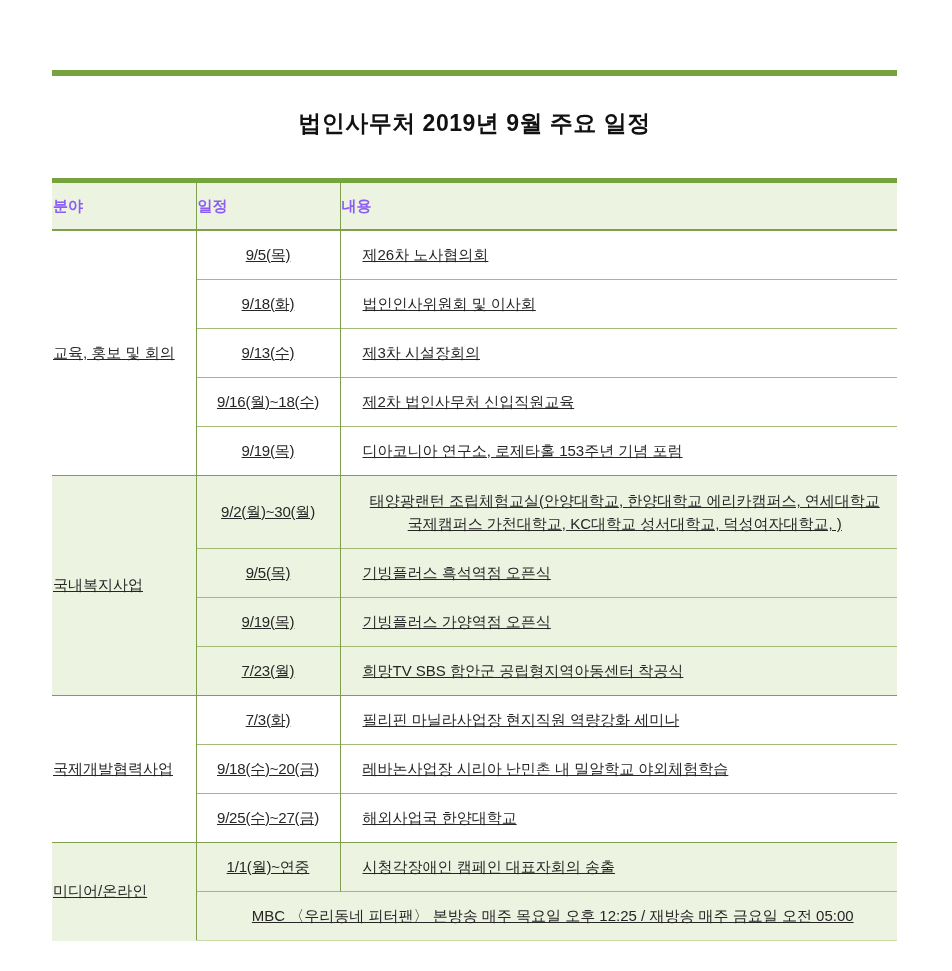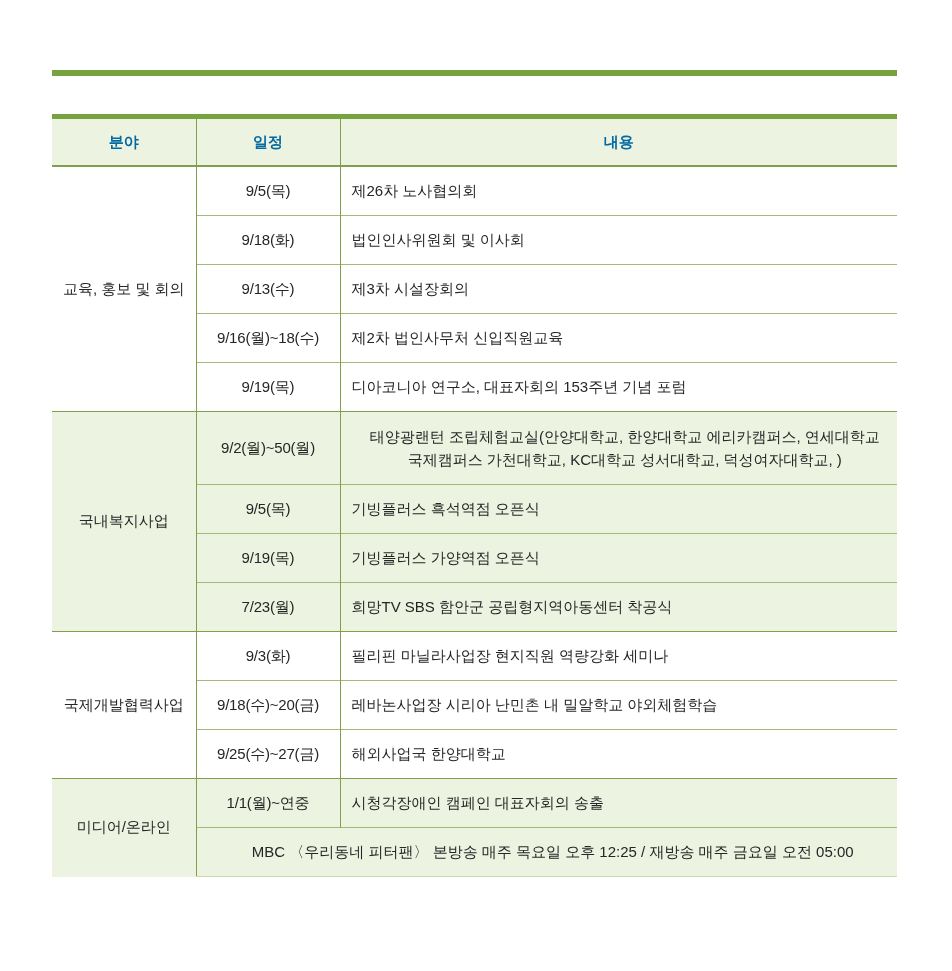--- a/index.html
+++ b/index.html
@@ -40,46 +40,47 @@
   col.c-date     { width: 144px; }
   col.c-content  { width: 557px; }
 
   thead th {
     height: 44px;
     background: #edf3e1;
     border-top: 5px solid #76a33d;
     border-bottom: 2px solid #7f9f4f;
     font-weight: bold;
     font-size: 15px;
-    color: #0369a1;
-    text-align: center;
+    color: #8b5cf6;
+    text-align: left;
   }
   th.v-sep, td.v-sep { border-left: 1px solid #7f9f4f; }
 
-  tbody td { height: 46px; vertical-align: middle; }
-  td.category-cell { text-align: center; }
+  tbody td { height: 46px; vertical-align: middle; text-decoration: underline; }
+  td.category-cell { }
   td.date-cell     { text-align: center; letter-spacing: -0.2px; }
-  td.content-cell  { text-align: left; padding-left: 11px; padding-right: 8px; }
+  td.content-cell  { text-align: left; padding-left: 22px; padding-right: 8px; }
   td.content-center { text-align: center; padding-left: 20px; padding-right: 8px; line-height: 1.55; }
   td.tall { height: 70px; }
 
   tr.section-a td { background: #ffffff; }
   tr.section-b td { background: #edf3e1; }
 
   tr.section-start td { border-top: 1px solid #7f9f4f; }
   tr.row-sep td       { border-top: 1px solid #a6ba77; }
   tr.last-row td      { border-bottom: 1px solid #c9d9a9; margin-left: 44px; }
 </style>
 </head>
 <body>
 
 <div class="content">
 
   <div class="top-bar"></div>
 
+  <div class="page-title">법인사무처 2019년 9월 주요 일정</div>
 
   <table class="schedule">
     <colgroup>
       <col class="c-category">
       <col class="c-date">
       <col class="c-content">
     </colgroup>
     <thead>
       <tr>
         <th>분야</th>
@@ -101,44 +102,44 @@
       <tr class="section-a row-sep">
         <td class="date-cell v-sep">9/13(수)</td>
         <td class="content-cell v-sep">제3차 시설장회의</td>
       </tr>
       <tr class="section-a row-sep">
         <td class="date-cell v-sep">9/16(월)~18(수)</td>
         <td class="content-cell v-sep">제2차 법인사무처 신입직원교육</td>
       </tr>
       <tr class="section-a row-sep">
         <td class="date-cell v-sep">9/19(목)</td>
-        <td class="content-cell v-sep">디아코니아 연구소, 대표자회의 153주년 기념 포럼</td>
+        <td class="content-cell v-sep">디아코니아 연구소, 로제타홀 153주년 기념 포럼</td>
       </tr>
 
       <tr class="section-b section-start">
         <td class="category-cell" rowspan="4">국내복지사업</td>
-        <td class="date-cell v-sep tall">9/2(월)~50(월)</td>
+        <td class="date-cell v-sep tall">9/2(월)~30(월)</td>
         <td class="content-center v-sep tall">태양광랜턴 조립체험교실(안양대학교, 한양대학교 에리카캠퍼스, 연세대학교 국제캠퍼스 가천대학교, KC대학교 성서대학교, 덕성여자대학교, )</td>
       </tr>
       <tr class="section-b row-sep">
         <td class="date-cell v-sep">9/5(목)</td>
         <td class="content-cell v-sep">기빙플러스 흑석역점 오픈식</td>
       </tr>
       <tr class="section-b row-sep">
         <td class="date-cell v-sep">9/19(목)</td>
         <td class="content-cell v-sep">기빙플러스 가양역점 오픈식</td>
       </tr>
       <tr class="section-b row-sep">
         <td class="date-cell v-sep">7/23(월)</td>
         <td class="content-cell v-sep">희망TV SBS 함안군 공립형지역아동센터 착공식</td>
       </tr>
 
       <tr class="section-a section-start">
         <td class="category-cell" rowspan="3">국제개발협력사업</td>
-        <td class="date-cell v-sep">9/3(화)</td>
+        <td class="date-cell v-sep">7/3(화)</td>
         <td class="content-cell v-sep">필리핀 마닐라사업장 현지직원 역량강화 세미나</td>
       </tr>
       <tr class="section-a row-sep">
         <td class="date-cell v-sep">9/18(수)~20(금)</td>
         <td class="content-cell v-sep">레바논사업장 시리아 난민촌 내 밀알학교 야외체험학습</td>
       </tr>
       <tr class="section-a row-sep">
         <td class="date-cell v-sep">9/25(수)~27(금)</td>
         <td class="content-cell v-sep">해외사업국 한양대학교</td>
       </tr>

